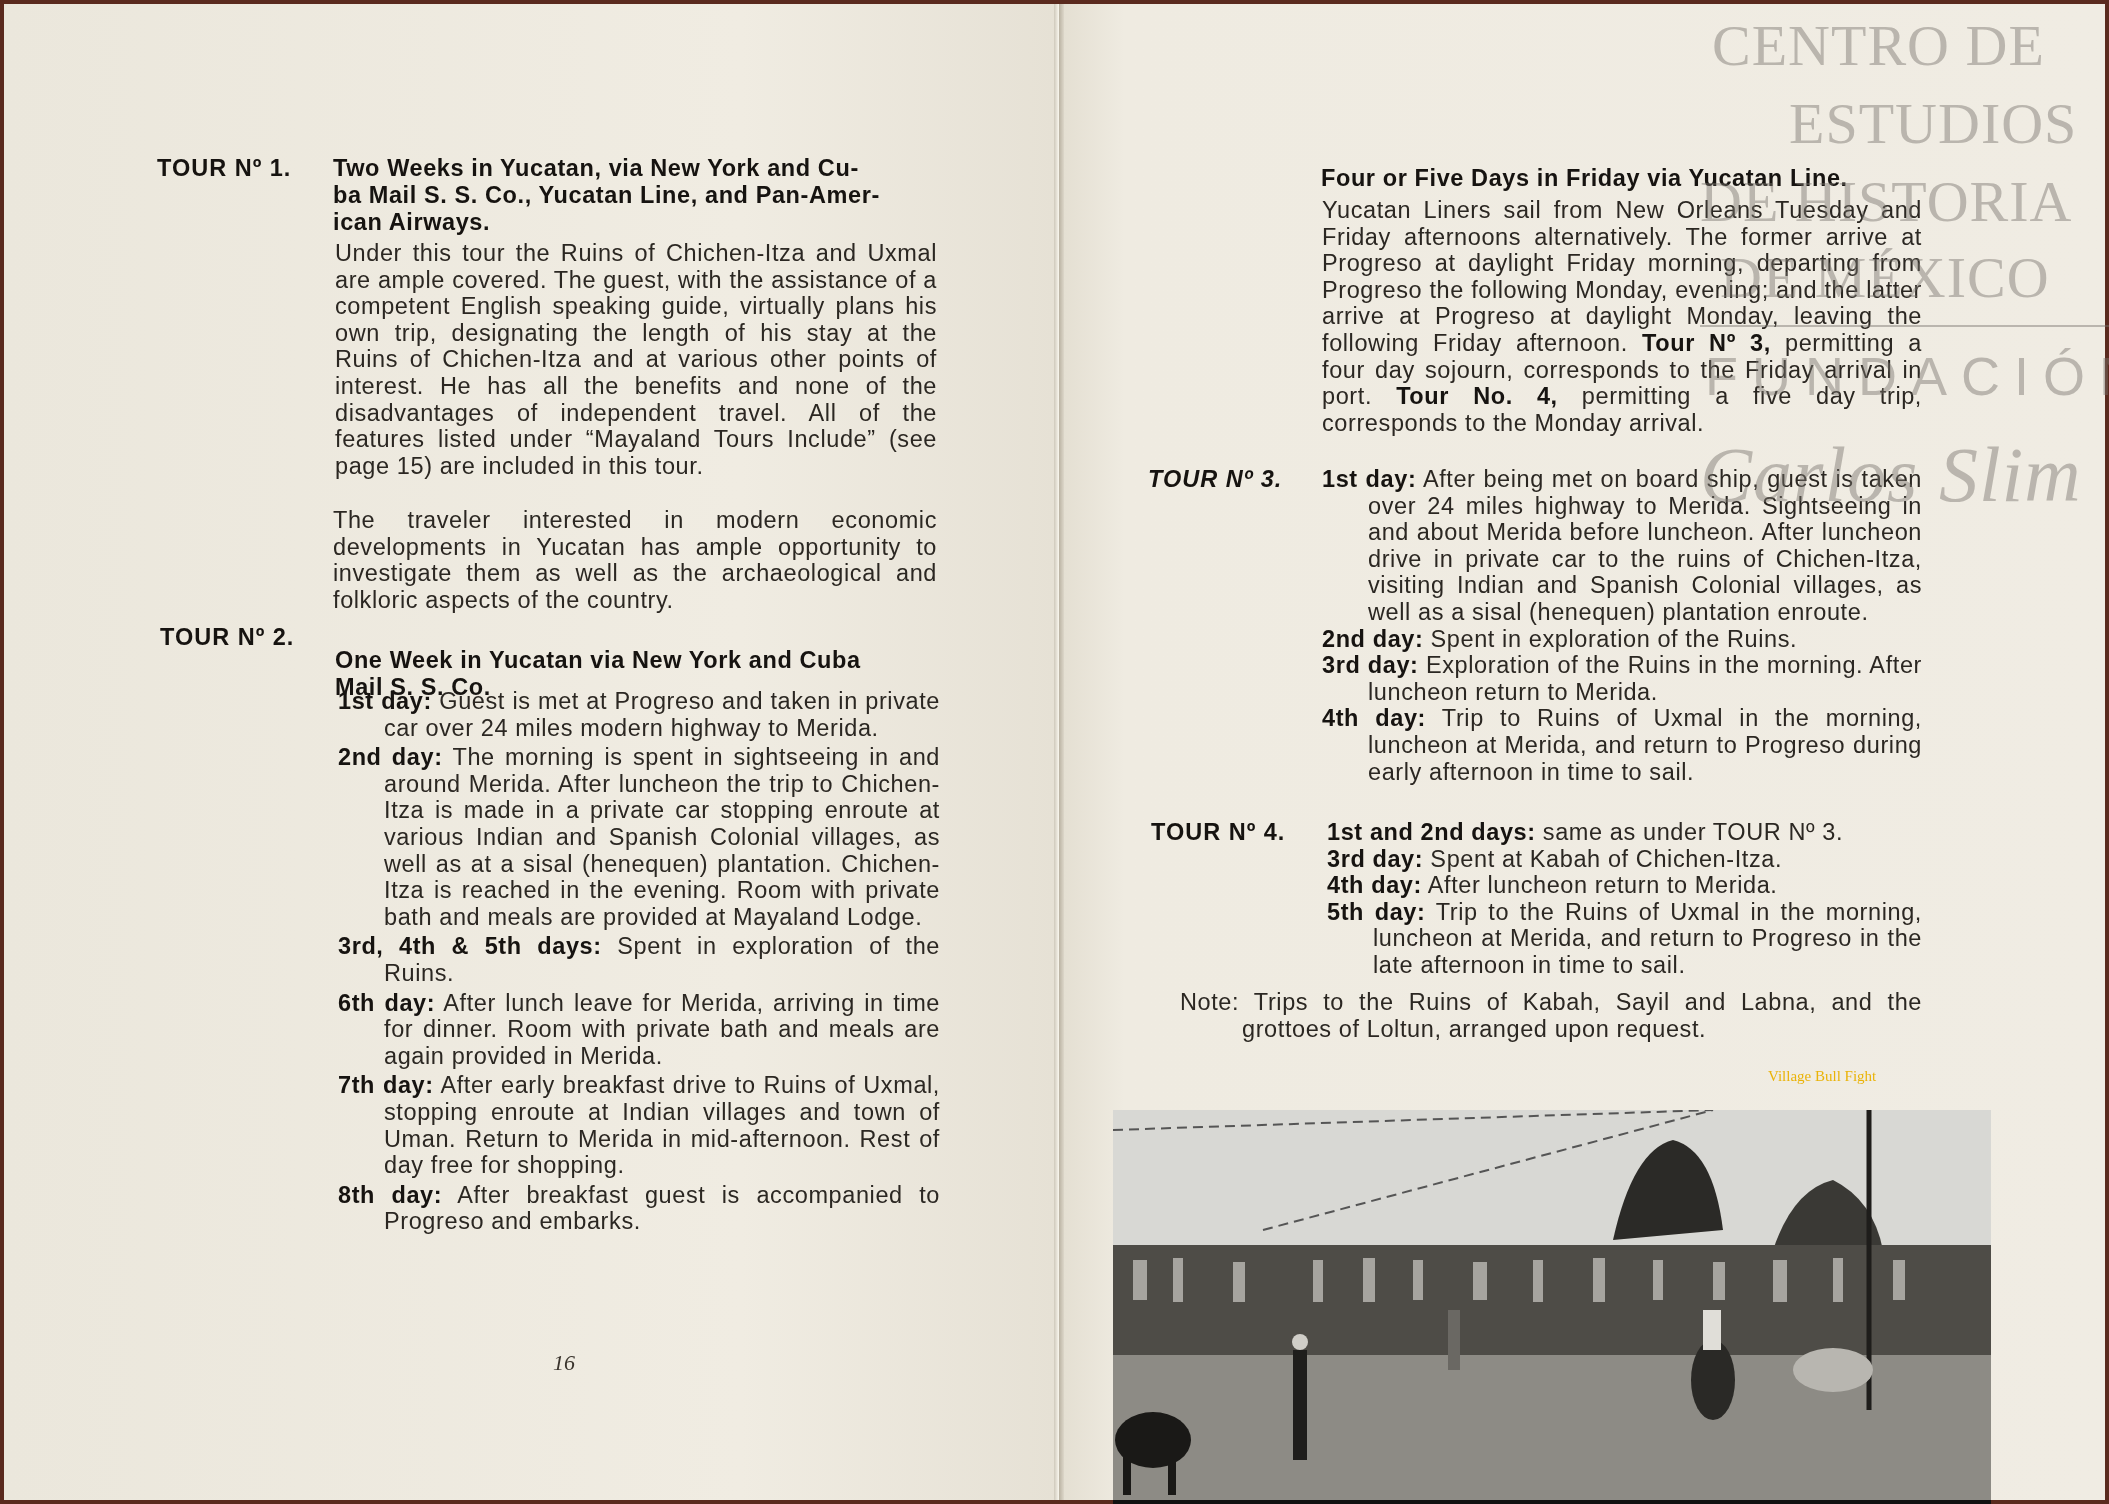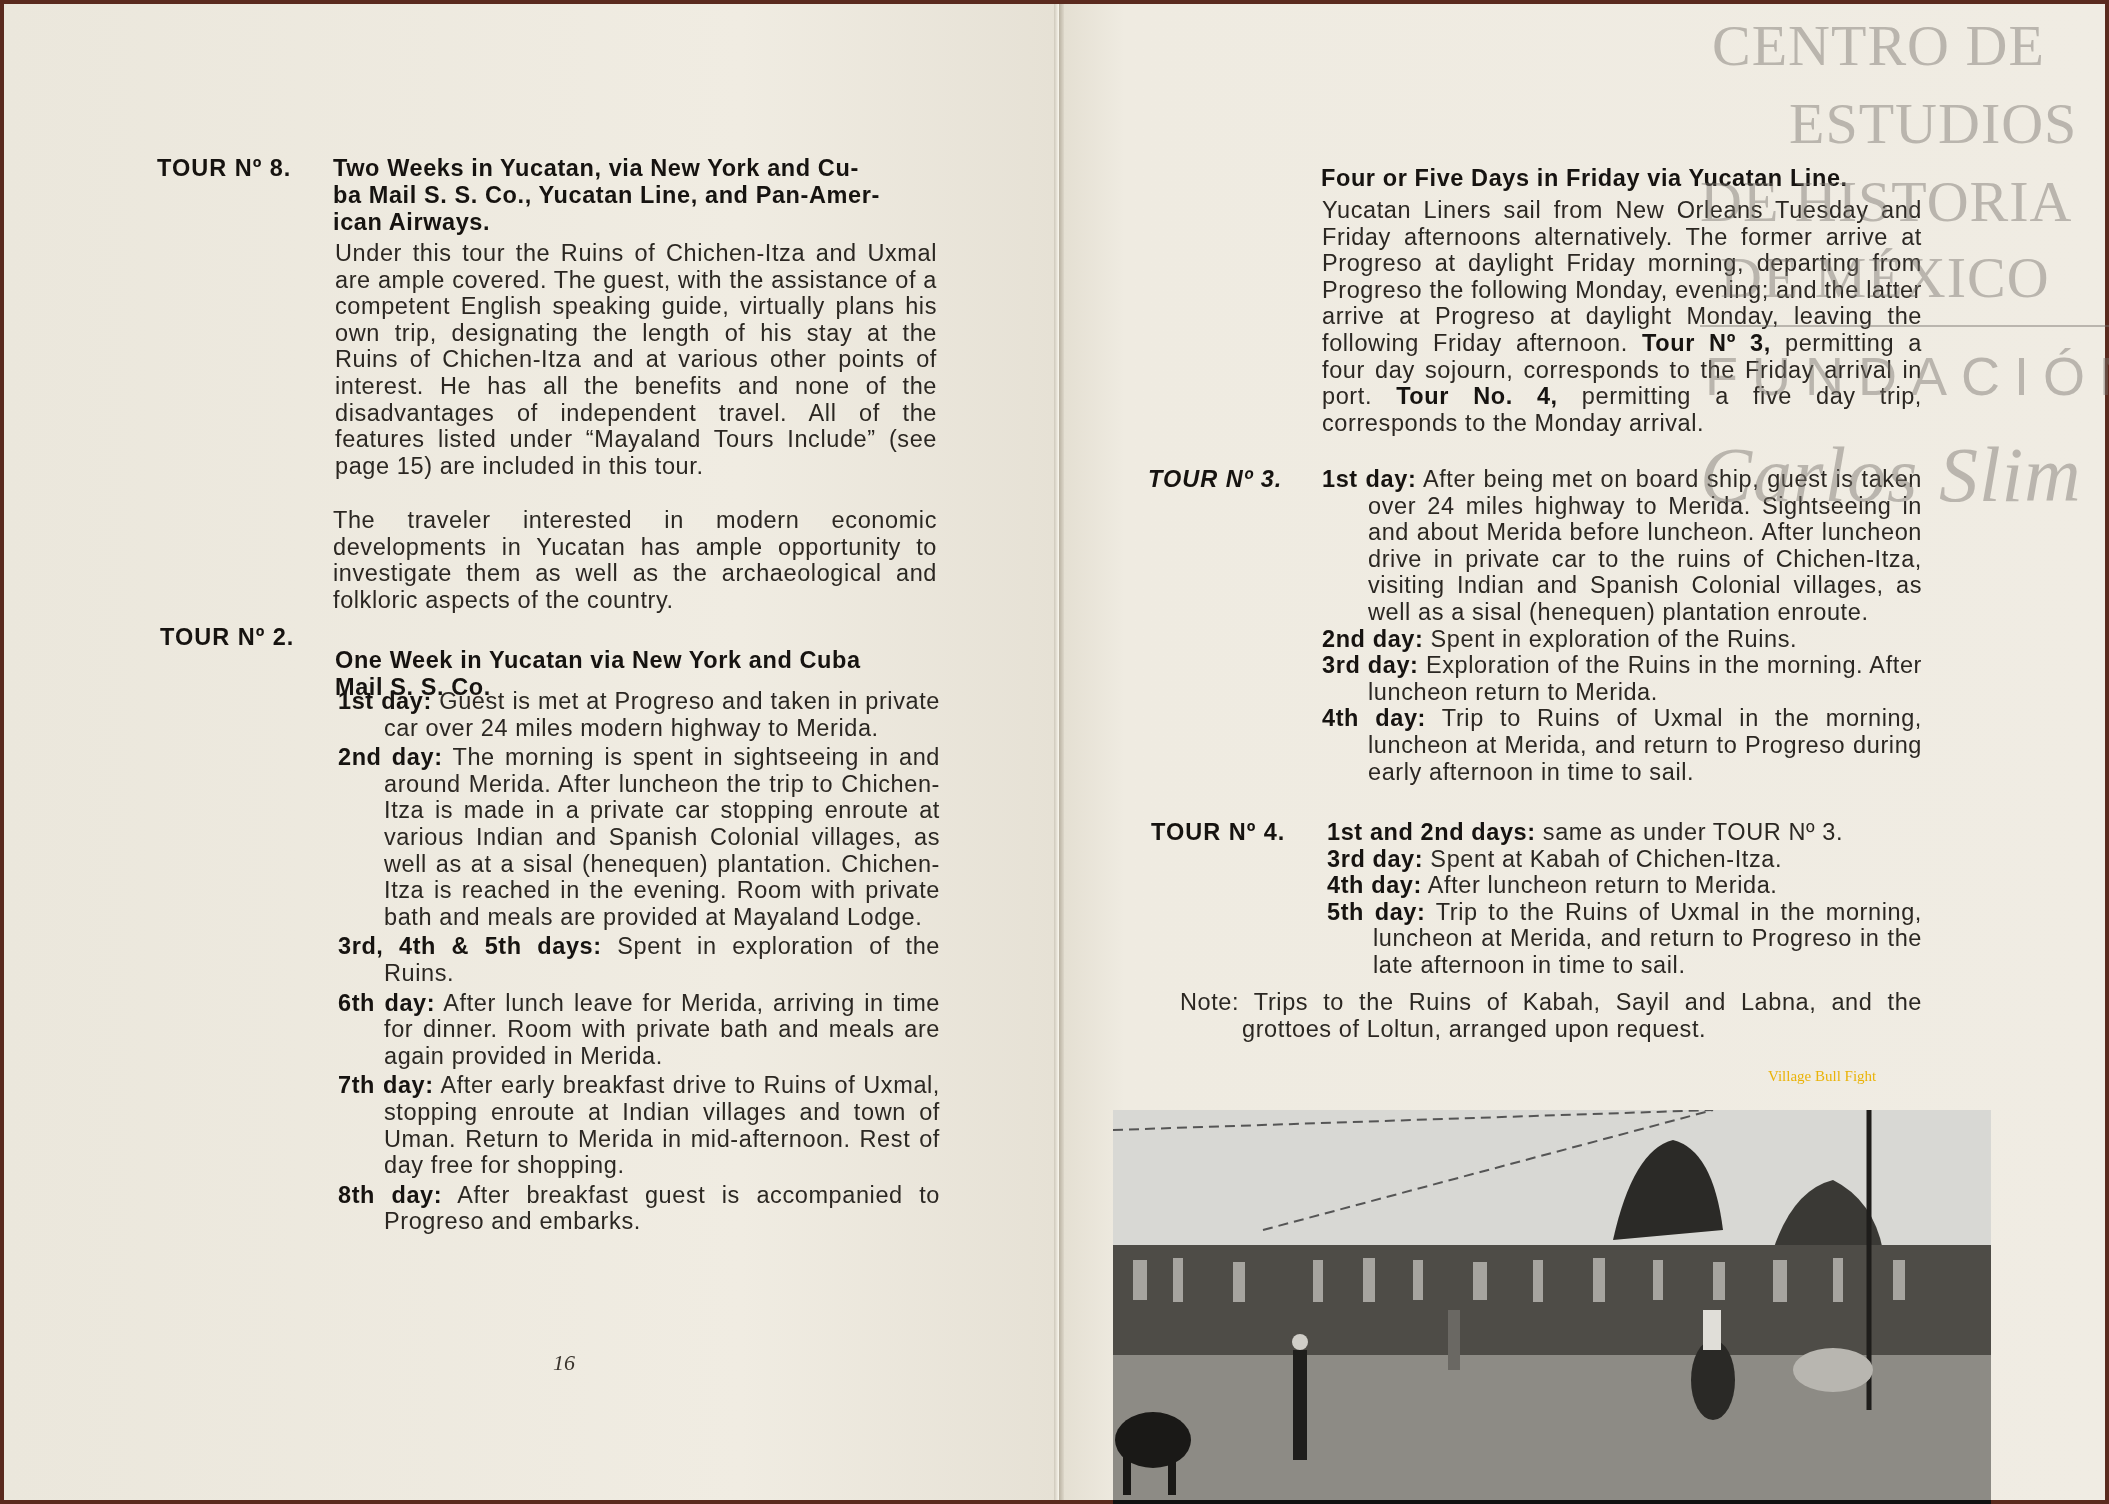--- a/index.html
+++ b/index.html
@@ -22,21 +22,21 @@
   .wm.script{font-family:"Liberation Serif",serif;font-style:italic;font-size:78px;}
   .wmline{position:absolute;left:1700px;top:325px;width:409px;height:2px;background:rgba(120,115,108,0.45);}
 </style>
 </head>
 <body>
 
 <div class="page left"></div>
 <div class="page right"></div>
 <div class="gutter"></div>
 
-<div class="tourlabel" style="left:157px;top:155px;">TOUR Nº 8.</div>
+<div class="tourlabel" style="left:157px;top:155px;">TOUR Nº 1.</div>
 <div class="txt b" style="left:333px;top:155px;width:605px;line-height:27px;">
   <div>Two Weeks in Yucatan, via New York and Cu-</div>
   <div>ba Mail S. S. Co., Yucatan Line, and Pan-Amer-</div>
   <div>ican Airways.</div>
 </div>
 <div class="txt para" style="left:335px;top:240px;width:602px;">Under this tour the Ruins of Chichen-Itza and Uxmal are ample covered. The guest, with the assistance of a competent English speaking guide, virtually plans his own trip, designating the length of his stay at the Ruins of Chichen-Itza and at various other points of interest. He has all the benefits and none of the disadvantages of independent travel. All of the features listed under “Mayaland Tours Include” (see page 15) are included in this tour.</div>
 <div class="txt para" style="left:333px;top:507px;width:604px;">The traveler interested in modern economic developments in Yucatan has ample opportunity to investigate them as well as the archaeological and folkloric aspects of the country.</div>
 
 <div class="tourlabel" style="left:160px;top:624px;text-align:right;">TOUR Nº 2.</div>
 <div class="txt b" style="left:335px;top:622px;width:605px;line-height:27px;margin-top:25px;">

